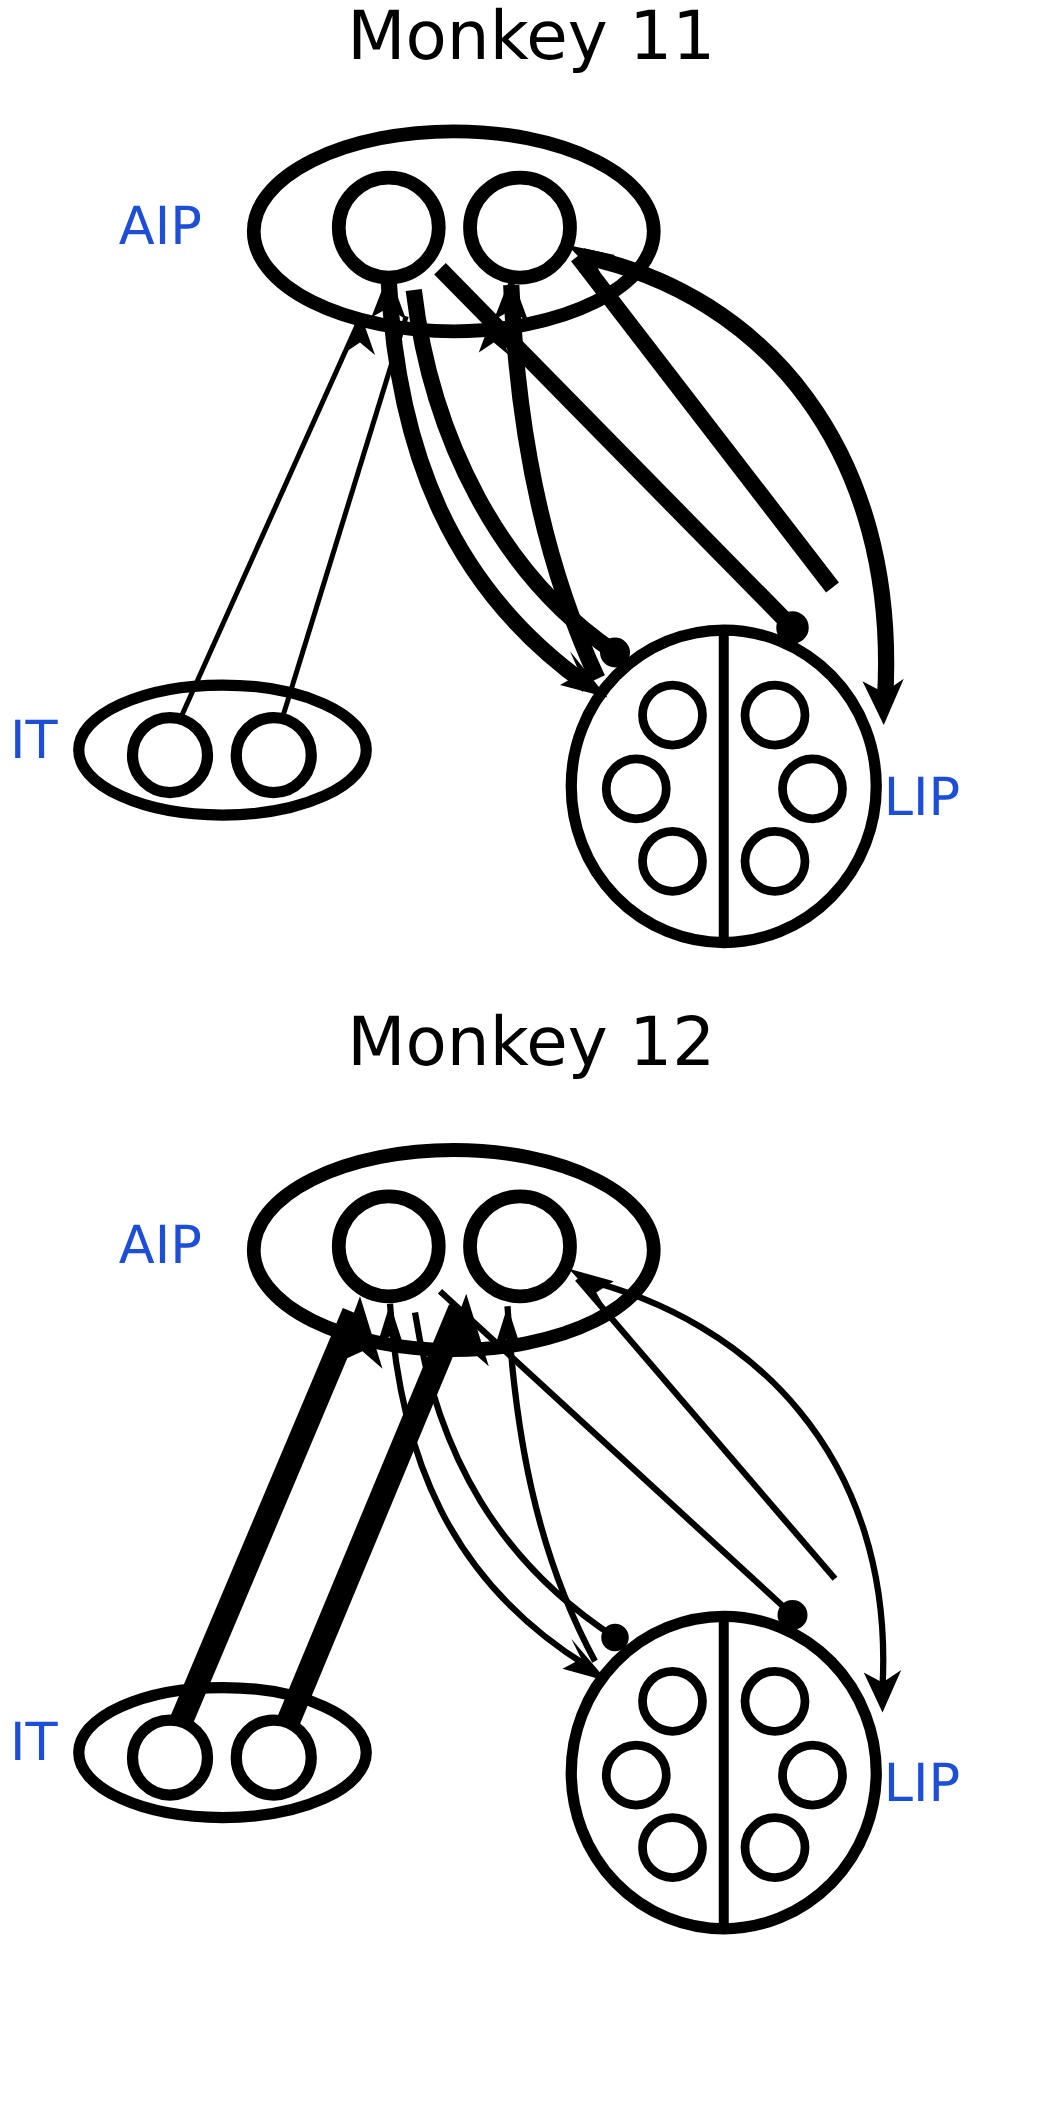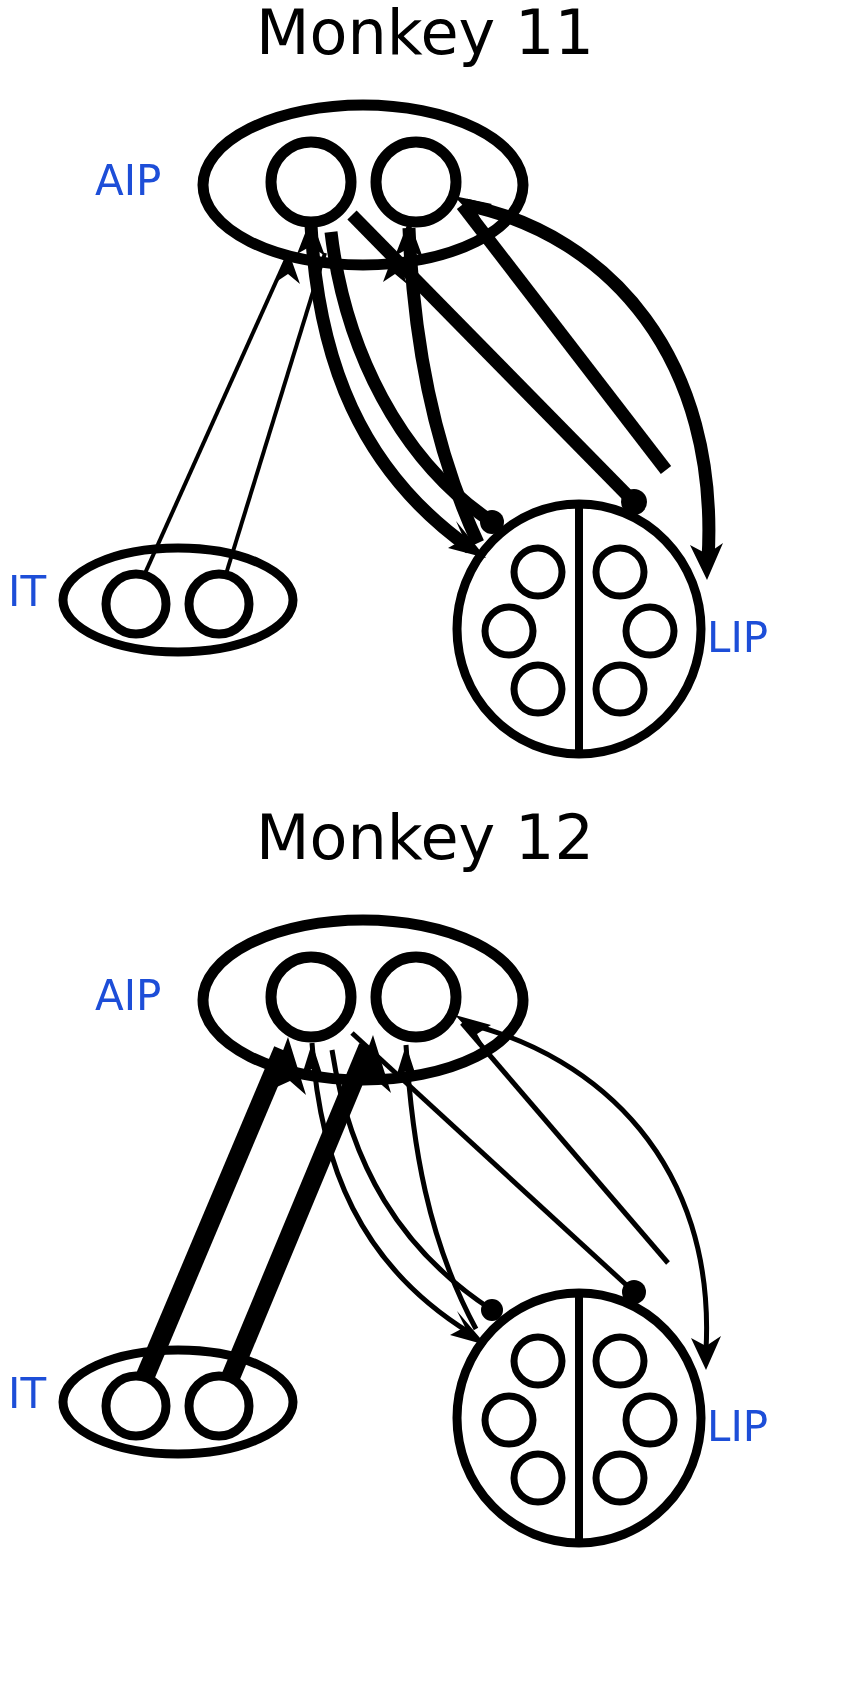--- a/index.html
+++ b/index.html
@@ -4,21 +4,21 @@
 <style>
   html,body{margin:0;padding:0;background:#ffffff;}
   body{width:850px;height:1690px;font-family:"DejaVu Sans",sans-serif;overflow:hidden;}
   #stage{position:relative;width:850px;height:1690px;background:#fff;}
   .panel{position:absolute;left:0;width:850px;}
   #panel-1{top:0;height:845px;}
   #panel-2{top:845px;height:845px;}
   .panel-title{
     position:absolute;left:0;width:850px;text-align:center;
     font-family:"DejaVu Sans",sans-serif;
-    font-size:62px;font-weight:400;color:#000;letter-spacing:0px;
+    font-size:54px;font-weight:400;color:#000;letter-spacing:0px;
     line-height:1;
   }
   #panel-1 .panel-title{top:2px;}
   #panel-2 .panel-title{top:-38px;}
   .region-label{
     position:absolute;font-family:"DejaVu Sans",sans-serif;
     font-size:42px;color:#1d4ed8;line-height:1;white-space:nowrap;
   }
   svg.wiring{position:absolute;left:0;top:0;width:850px;height:845px;overflow:visible;}
   .node-outline{fill:none;stroke:#000;}

